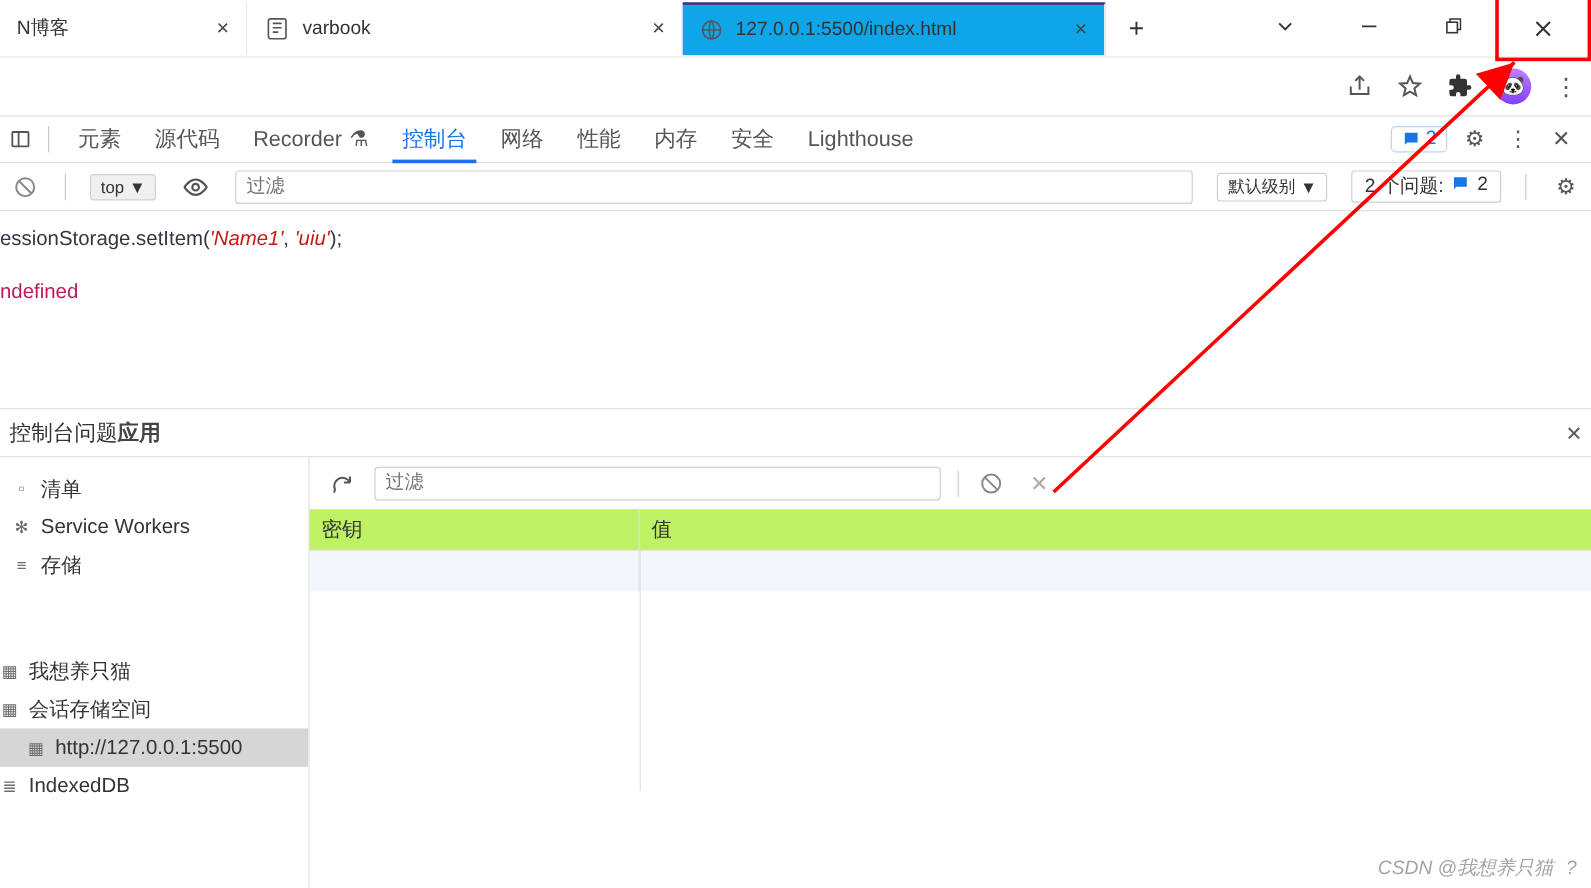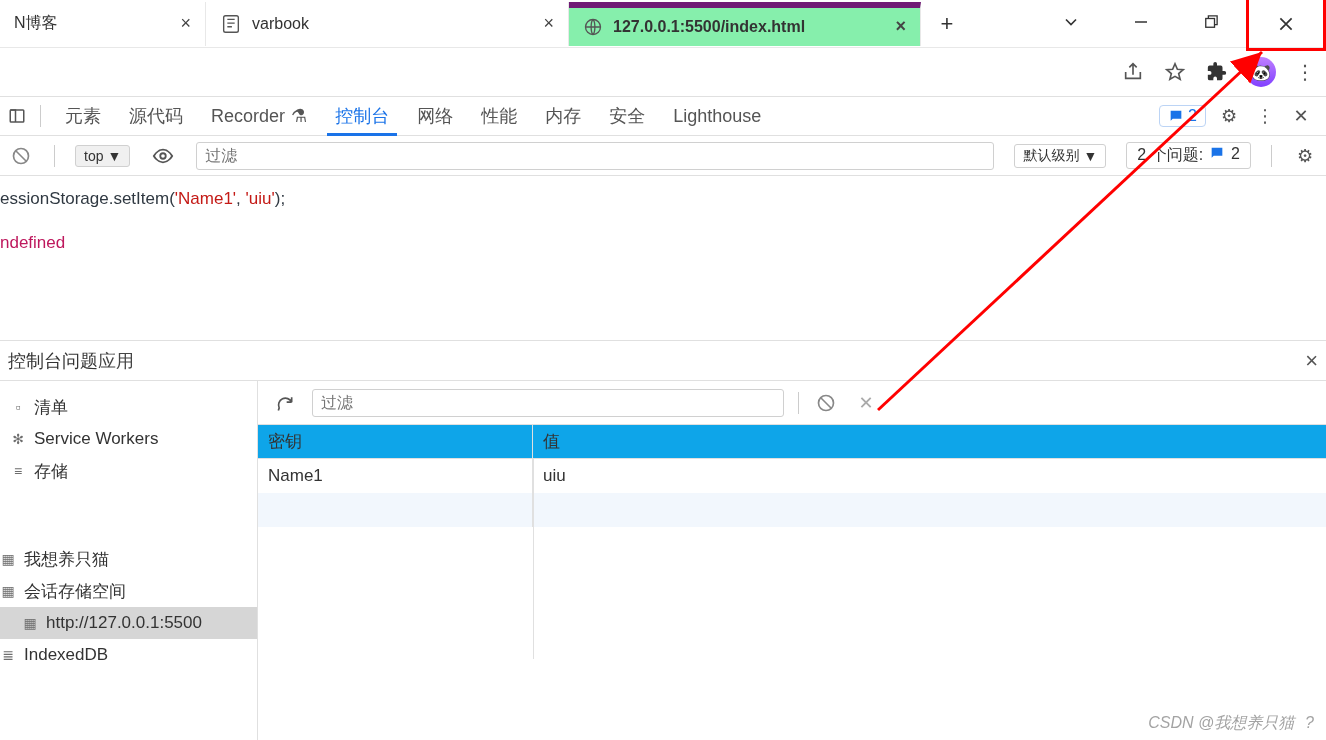--- a/index.html
+++ b/index.html
@@ -3,21 +3,21 @@
 <meta charset="utf-8">
 <style>
   * { margin:0; padding:0; box-sizing:border-box; font-family:"Microsoft YaHei","Segoe UI",Arial,sans-serif; }
   body { width:1326px; height:740px; background:#fff; position:relative; overflow:hidden; font-size:14px; color:#333; }
 
   
   .tabstrip { height:48px; background:#fff; display:flex; align-items:center; border-bottom:1px solid #e8e8e8; }
   .tab { height:44px; display:flex; align-items:center; padding:0 14px; font-size:16px; color:#333; position:relative; border-right:1px solid #e8e8e8;}
   .tab.first { width:206px; }
   .tab.second { width:363px; }
-  .tab.active { width:352px; border-top:6px solid #701a75; background:#86efac;font-weight:bold; }
+  .tab.active { width:352px; border-top:2px solid #701a75; background:#0ea5e9; }
   .tab .favicon{ margin-right:10px; display:flex; align-items:center; }
   .tab .close { margin-left:auto; color:#444; font-size:18px; cursor:pointer;}
   .newtab { width:36px; height:36px; display:flex; align-items:center; justify-content:center; margin-left:8px; font-size:22px; color:#333; cursor:pointer;}
   .winctrls { margin-left:auto; display:flex; height:48px; }
   .winbtn { width:70px; height:44px; display:flex; align-items:center; justify-content:center; font-size:18px; color:#333; cursor:pointer;}
   .winbtn.close-highlight { border:3px solid #ff0000; height:54px; width:80px; margin-top:-3px; }
 
   
   .chrome-toolbar { height:48px; display:flex; align-items:center; justify-content:flex-end; padding-right:8px; gap:16px; }
   .chrome-toolbar .icon-btn { width:26px; height:26px; display:flex; align-items:center; justify-content:center; color:#555; cursor:pointer; font-size:20px;}
@@ -36,44 +36,44 @@
 
   
   .console-toolbar { height:40px; border-bottom:1px solid #e0e0e0; display:flex; align-items:center; gap:20px; padding:0 8px;}
   .ct-drop { border:1px solid #d0d0d0; border-radius:3px; padding:2px 8px; display:flex; align-items:center; gap:4px; background:#f0f0f0; cursor:pointer;}
   .filter-input { flex:1; height:28px; border:1px solid #d0d0d0; border-radius:3px; padding:0 8px; font-size:16px; color:#888;}
   .issues-box { border:1px solid #d0d0d0; border-radius:3px; padding:2px 10px; display:flex; gap:6px; background:#fff; font-size:16px;}
 
   
   .console-out { height:165px; padding:10px 4px 10px 0; font-family:Consolas,Menlo,monospace; font-size:17px; line-height:26px; border-bottom:1px solid #e0e0e0;}
   .console-out .line1 { color:#303942; }
-  .console-out .str { color:#c41a16; }
+  .console-out .str { color:#c41a16;font-style:italic; }
   .console-out .undef { color:#be185d; margin-top:18px;}
 
   
   .drawer-tabs { height:40px; display:flex; align-items:center; padding:0 8px; border-bottom:1px solid #e0e0e0; font-size:18px;}
-  .drawer-tabs .dtab.active{ color:#444; font-weight:400;}
+  .drawer-tabs .dtab.active{ color:#444; font-weight:700;}
   .drawer-tabs .dtab.active::after { background:#1a73e8; }
   .drawer-tabs .dclose { margin-left:auto; font-size:22px; color:#555; cursor:pointer;}
 
   
   .app-panel { display:flex; height:calc(740px - 48px - 48px - 40px - 40px - 165px - 40px); }
   .app-side { width:258px; border-right:1px solid #e0e0e0; padding-top:10px; overflow:hidden;}
   .side-item { display:flex; align-items:center; height:32px; padding:0 8px 0 0; font-size:17px; color:#333; gap:8px; cursor:pointer; white-space:nowrap;}
   .side-item.selected { background:#d6d6d6; }
   .side-item .indent1 { width:2px; }
   .side-item .indent2 { width:14px; }
   .side-gap { height:56px; }
   .side-icon { width:16px; display:flex; justify-content:center; color:#6e6e6e; font-size:14px;}
 
   .app-main { flex:1; display:flex; flex-direction:column; }
   .app-toolbar { height:44px; display:flex; align-items:center; gap:14px; padding:0 14px; border-bottom:1px solid #e0e0e0;}
   .app-filter { width:472px; height:28px; border:1px solid #d0d0d0; border-radius:3px; padding:0 8px; font-size:16px; color:#888;}
   .storage-table { flex:1; }
-  .st-head { display:flex; height:34px; border-bottom:1px solid #e0e0e0; background:#0ea5e9;}
+  .st-head { display:flex; height:34px; border-bottom:1px solid #e0e0e0; background:#bef264;}
   .st-head .cell, .st-row .cell { padding:4px 10px; font-size:17px; display:flex; align-items:center;}
   .col-key { width:275px; border-right:1px solid #e0e0e0;}
   .col-val { flex:1; }
   .st-row { display:flex; height:34px; }
   .st-row.alt { background:#f2f7fd; }
   .st-body-wrap { position:relative; }
   .col-divider { position:absolute; top:0; bottom:0; left:275px; width:1px; background:#e0e0e0; }
 
   
   .watermark { position:absolute; right:12px; bottom:6px; color:rgba(140,140,140,.8); font-size:16px; font-style:italic; }
@@ -289,24 +289,20 @@
         </span>
       <span class="icon-sm" style="color:#aaa">✕</span>
     </div>
     <div class="storage-table">
       <div class="st-head">
         <div class="cell col-key">密钥</div>
         <div class="cell col-val">值</div>
       </div>
       <div class="st-body-wrap" style="height:200px;">
         <div class="col-divider"></div>
-        <div class="st-row">
-          <div class="cell col-key">Name1</div>
-          <div class="cell col-val">uiu</div>
-        </div>
         <div class="st-row alt">
           <div class="cell col-key"></div>
           <div class="cell col-val"></div>
         </div>
       </div>
     </div>
   </div>
 </div>
 
 <div class="watermark">CSDN @我想养只猫   ?</div>

